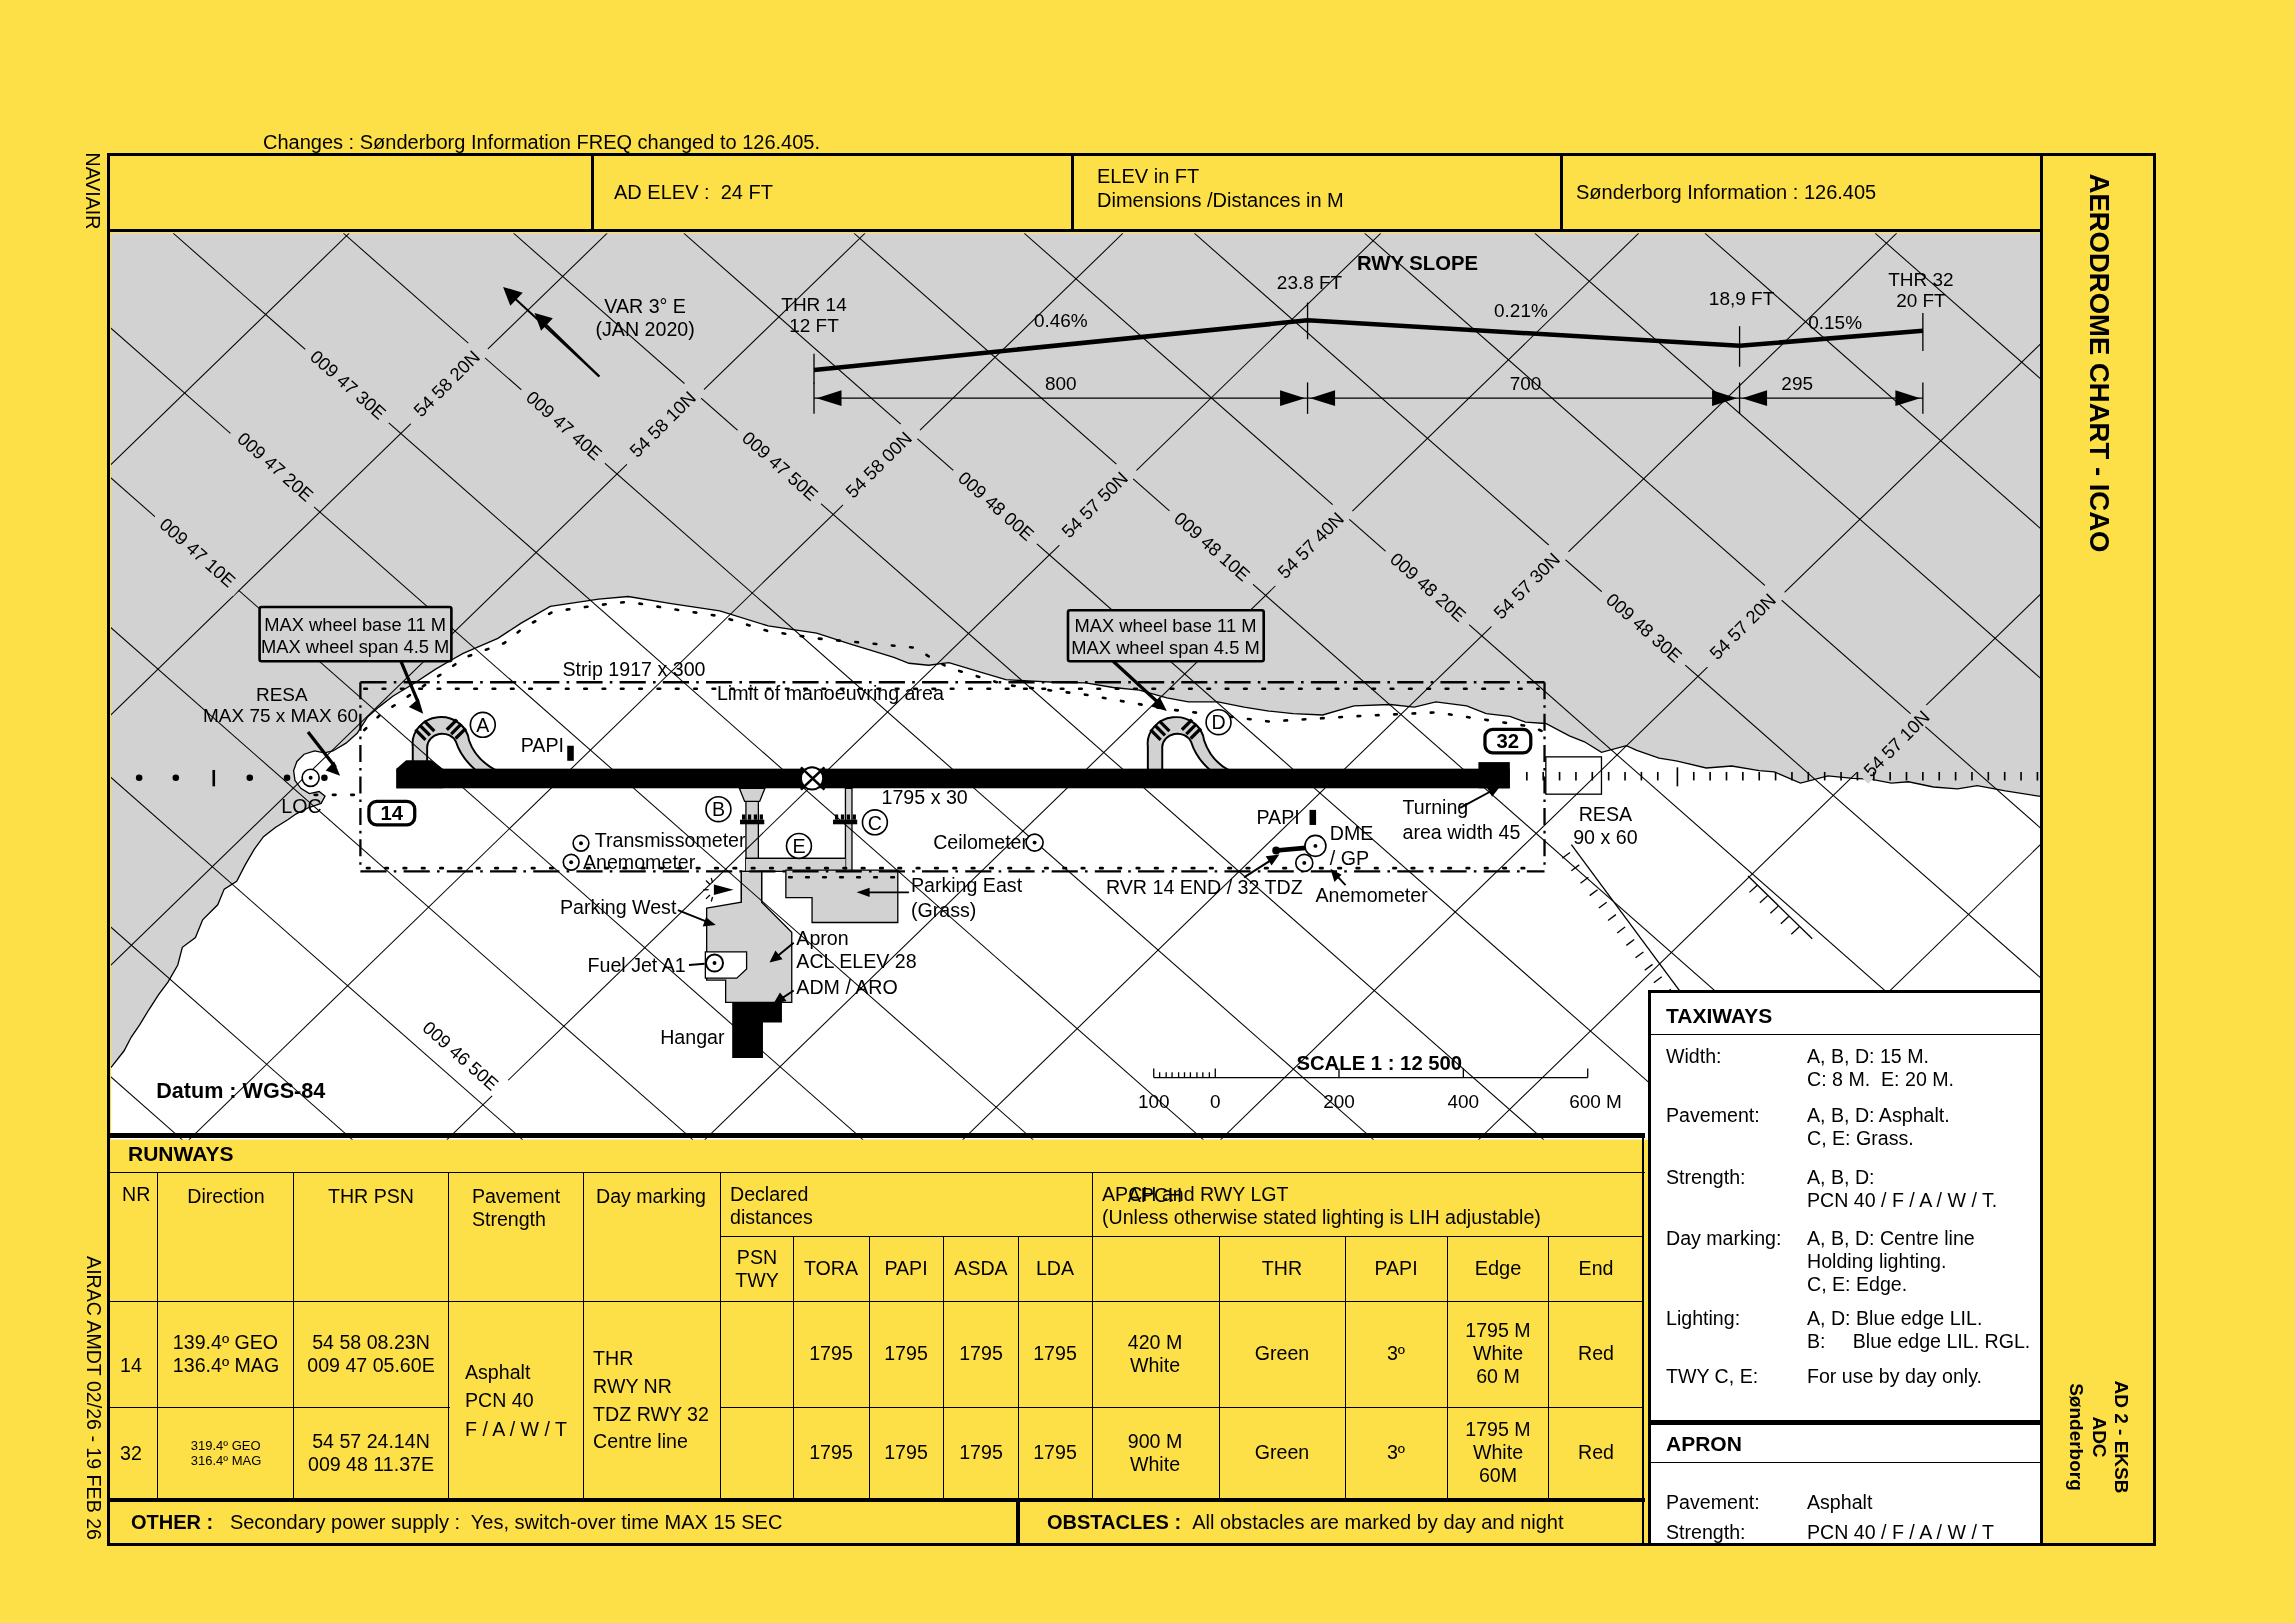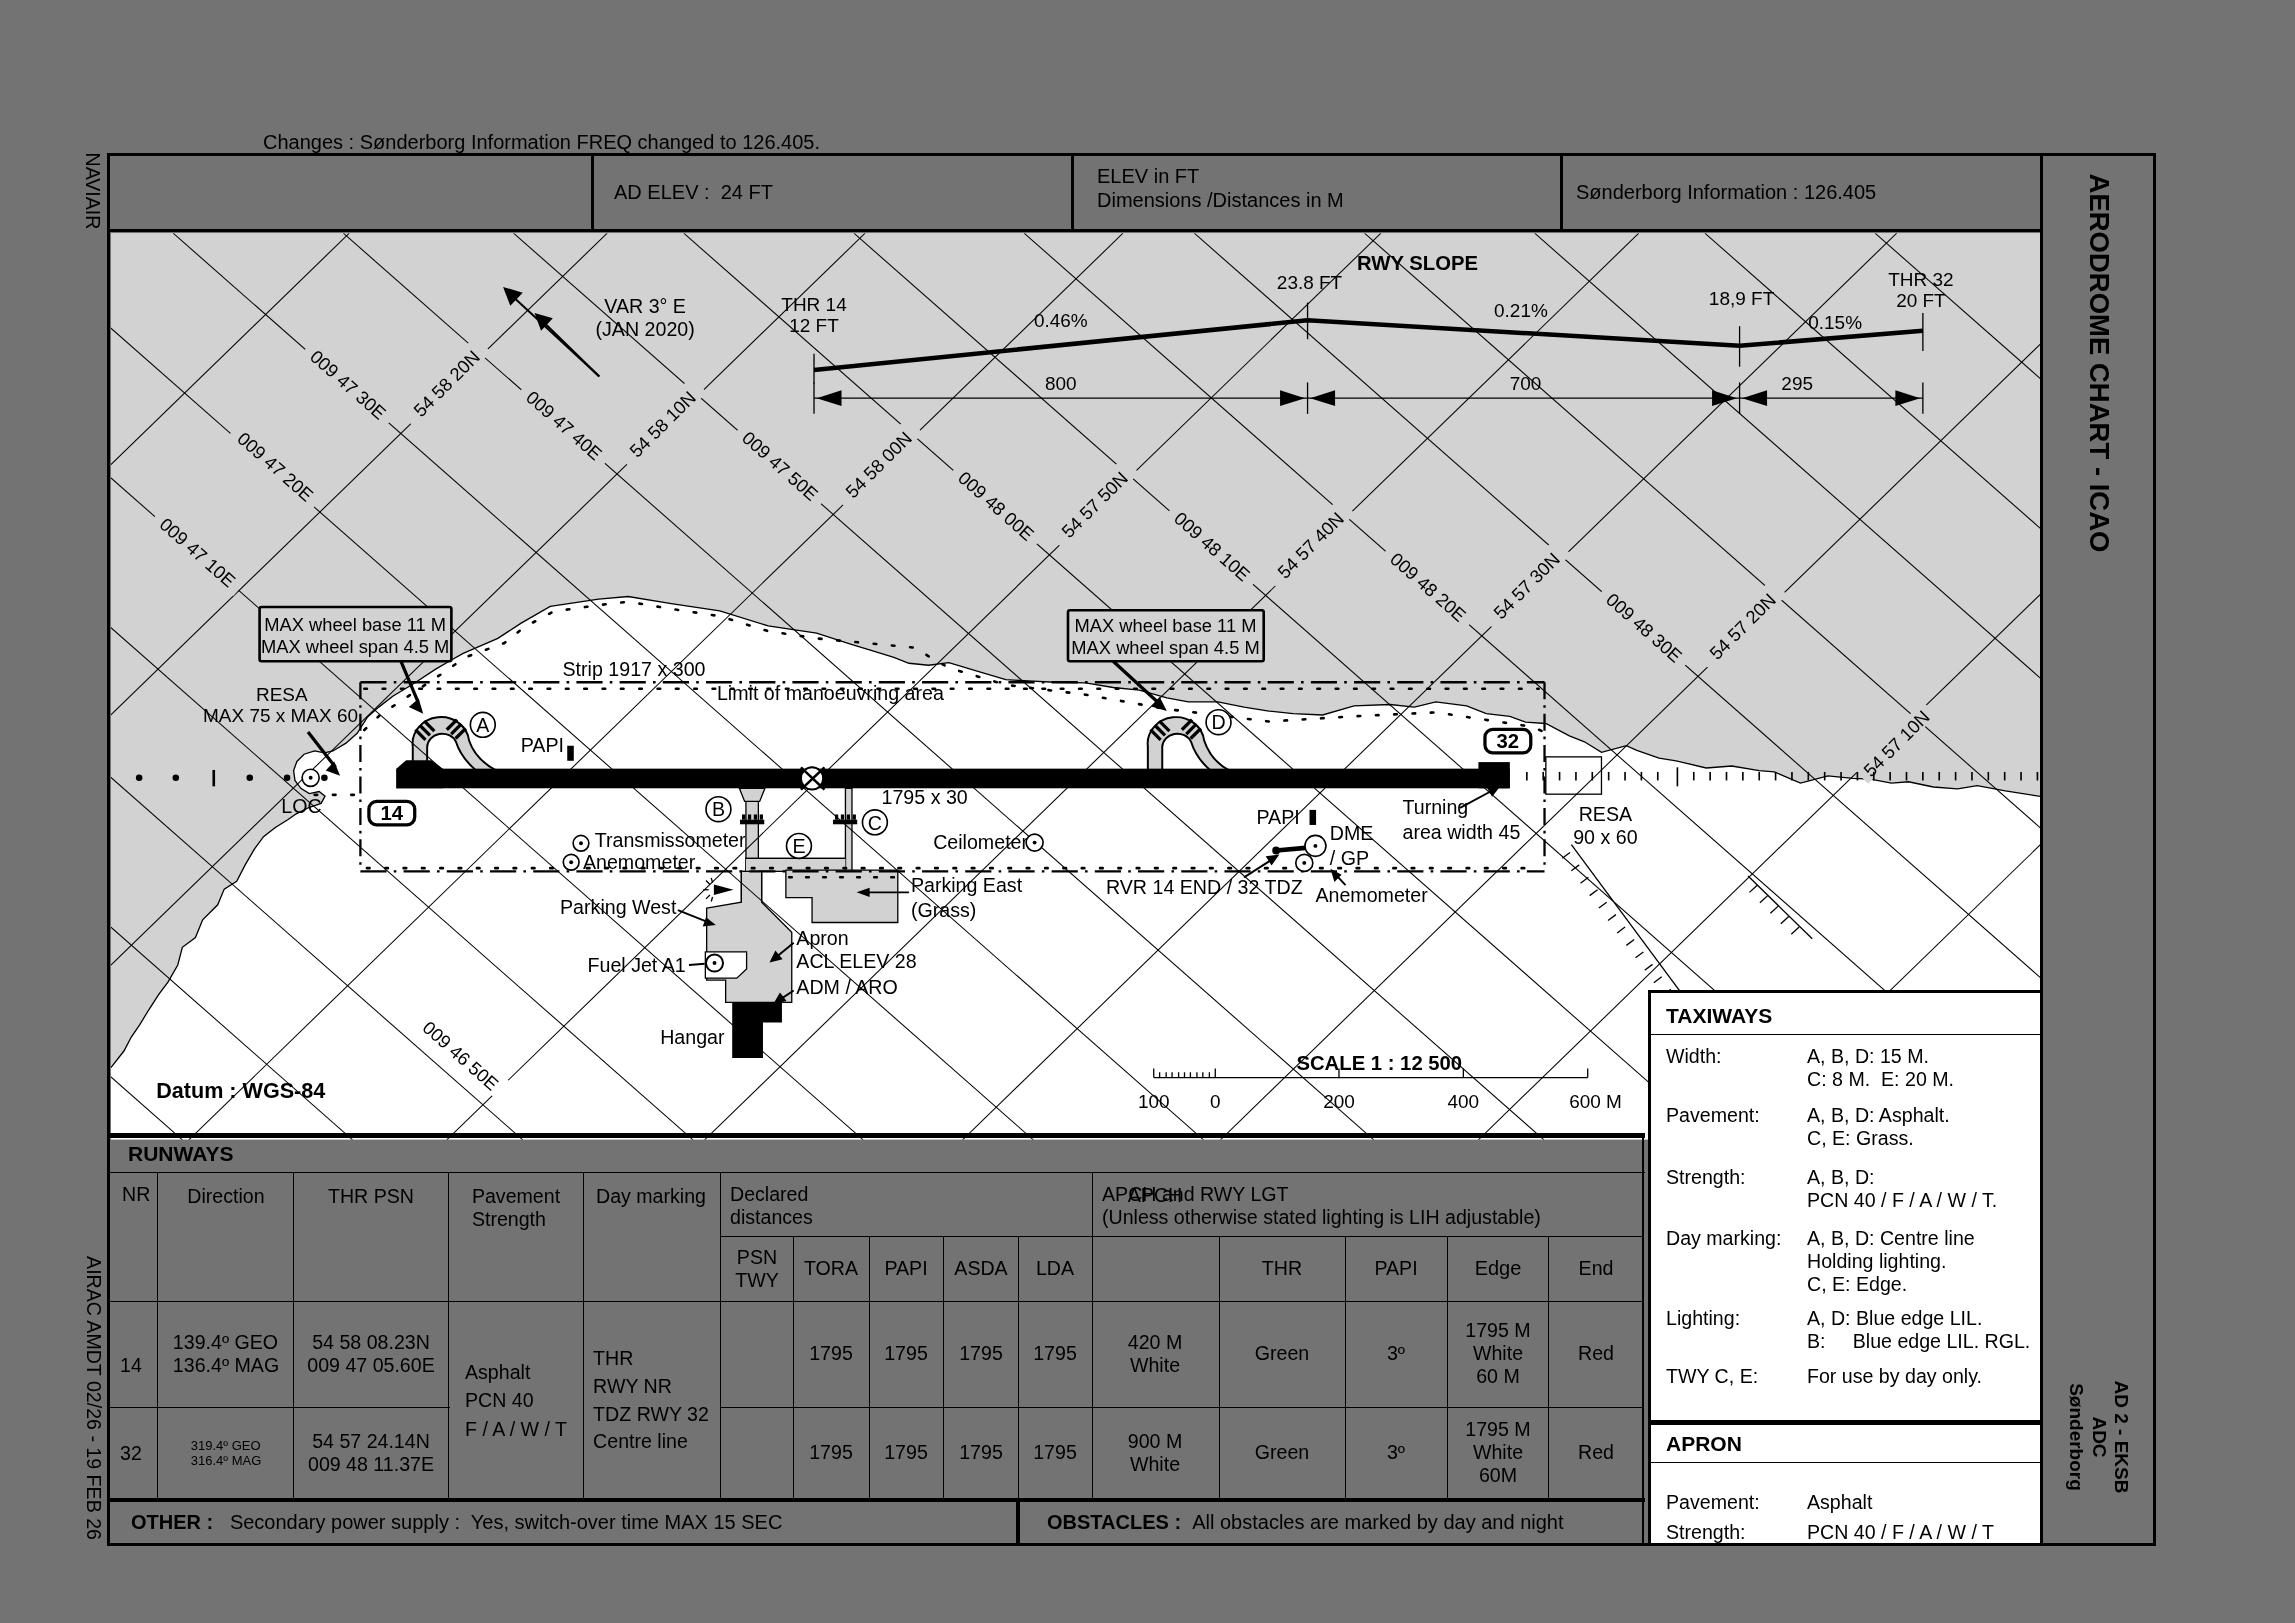--- a/index.html
+++ b/index.html
@@ -1,16 +1,16 @@
 <!DOCTYPE html>
 <html style="font-size:10.5px"><head>
 <meta charset="utf-8">
 <style>
   html,body{margin:0;padding:0;background:#ffffff;}
-  #page{position:relative;width:2295px;height:1623px;background:#737373;overflow:hidden;
+  #page{position:relative;width:2295px;height:1623px;background:#fde047;overflow:hidden;
         font-family:"Liberation Sans",sans-serif;color:#000;}
   .t{position:absolute;white-space:pre;line-height:1.18;}
   .c{transform:translate(-50%,-50%);}
   .b{font-weight:bold;}
   .ln{position:absolute;background:#000;}
 </style>
 </head>
 <body>
 <div id="page">
 

